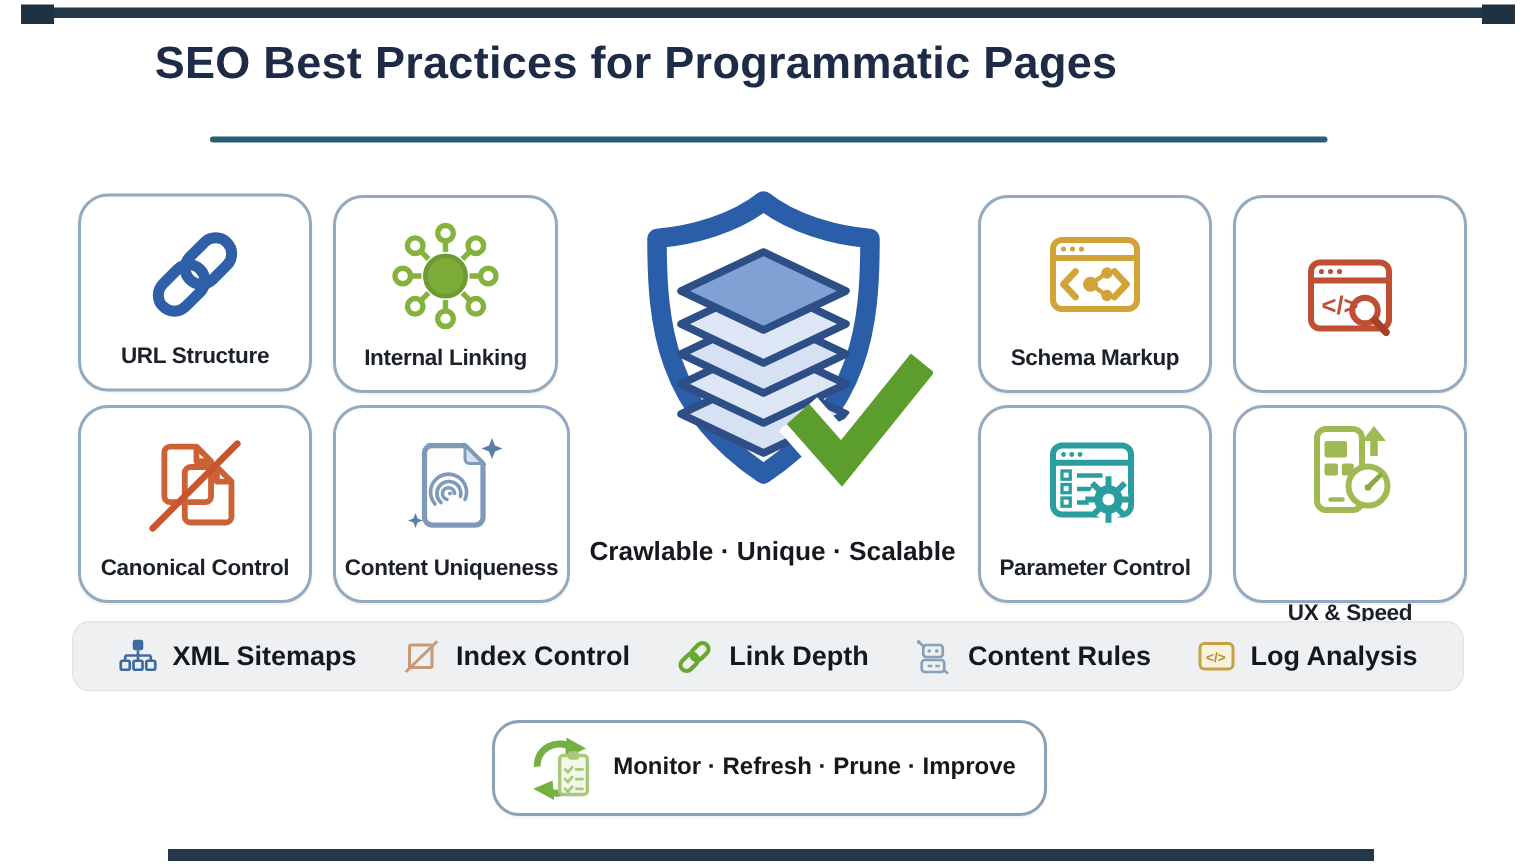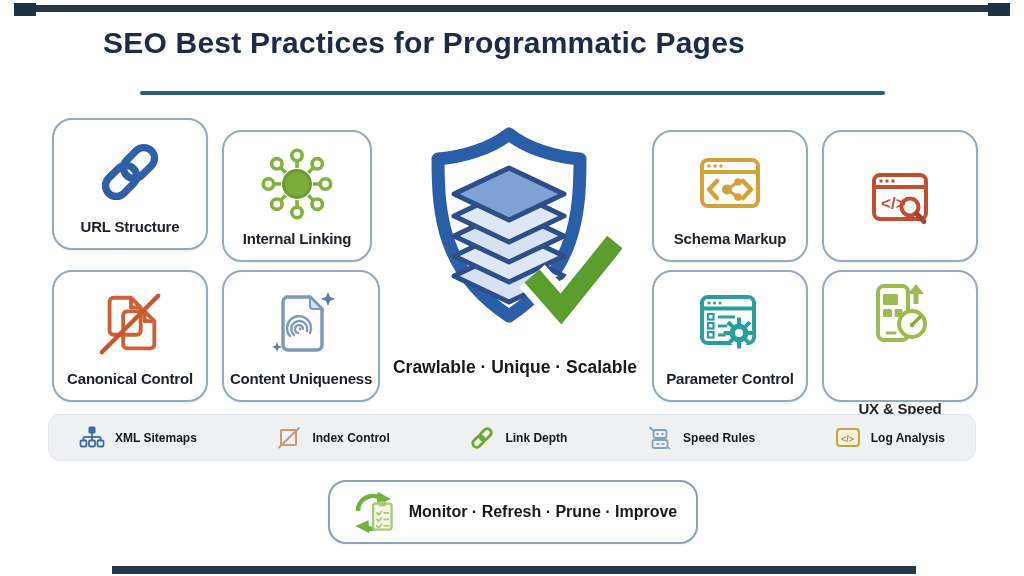--- a/index.html
+++ b/index.html
@@ -34,21 +34,21 @@
     position:absolute;left:382px;top:357px;width:266px;text-align:center;
     font-size:17.5px;font-weight:bold;color:#15181d;white-space:nowrap;
   }
   
   .strip{
     position:absolute;left:48px;top:414px;width:928px;height:47px;background:#eef0f2;
     border:1px solid #e2e5e9;border-radius:12px;box-sizing:border-box;
     display:flex;align-items:center;justify-content:space-between;padding:0 30px;
   }
   .strip-item{display:flex;align-items:center;gap:10px;}
-  .strip-item .strip-label{font-size:12px;font-weight:bold;color:#14181f;white-space:nowrap;}
+  .strip-item .strip-label{font-size:18px;font-weight:bold;color:#14181f;white-space:nowrap;}
   
   .pill{
     position:absolute;left:328px;top:480px;width:370px;height:64px;background:#ffffff;
     border:2px solid #8ba2b6;border-radius:18px;box-sizing:border-box;
     display:flex;align-items:center;justify-content:center;gap:10px;
     box-shadow:0 1px 2px rgba(20,40,60,.06);
   }
   .pill .pill-label{font-size:16px;font-weight:bold;color:#15181d;white-space:nowrap;}
   svg{display:block;}
 </style>
@@ -58,21 +58,21 @@
 <div id="canvas">
 
   <div class="edge-bar" style="left:14px;top:5px;width:996px;height:7px;"></div>
   <div class="edge-cap" style="left:14px;top:3px;width:22px;height:13px;"></div>
   <div class="edge-cap" style="left:988px;top:3px;width:22px;height:13px;"></div>
   <div class="edge-bar" style="left:112px;top:566px;width:804px;height:8px;"></div>
 
   <div class="title">SEO Best Practices for Programmatic Pages</div>
   <div class="title-rule"></div>
 
-  <div class="card" style="left:52px;top:118px;">
+  <div class="card" style="left:52px;top:129px;">
     <div class="icon-wrap">
       <svg width="72" height="72" viewBox="0 0 74 74">
         <g fill="none" stroke="#2e5fa7" stroke-width="7.5" transform="rotate(-45 37 37)">
           <rect x="6" y="26" width="36" height="22" rx="11"></rect>
           <rect x="32" y="26" width="36" height="22" rx="11"></rect>
         </g>
       </svg>
     </div>
     <div class="card-label">URL Structure</div>
   </div>
@@ -307,21 +307,21 @@
             <rect x="5.5" y="15" width="15" height="8" rx="2"></rect>
             <line x1="9.5" y1="19" x2="12.5" y2="19"></line>
               <line x1="14.5" y1="19" x2="17.5" y2="19"></line>
           </g>
           <circle cx="3.5" cy="3" r="1.3" fill="#84a0ba"></circle>
           <circle cx="10.5" cy="9" r="1.2" fill="#84a0ba"></circle>
             <circle cx="15.5" cy="9" r="1.2" fill="#84a0ba"></circle>
           <line x1="20.5" y1="22" x2="23" y2="24" stroke="#84a0ba" stroke-width="1.6"></line>
         </svg>
       </span>
-      <span class="strip-label">Speed Rules</span>
+      <span class="strip-label">Content Rules</span>
     </div>
 
     <div class="strip-item">
       <span>
         <svg width="26" height="26" viewBox="0 0 26 26">
           <rect x="2" y="4" width="22" height="17" rx="3" fill="#faf3dc" stroke="#c7a145" stroke-width="2"></rect>
           <text x="6" y="16.5" font-size="9" font-weight="bold" fill="#b08c2e" font-family="Liberation Sans, sans-serif">&lt;/&gt;</text>
         </svg>
       </span>
       <span class="strip-label">Log Analysis</span>

